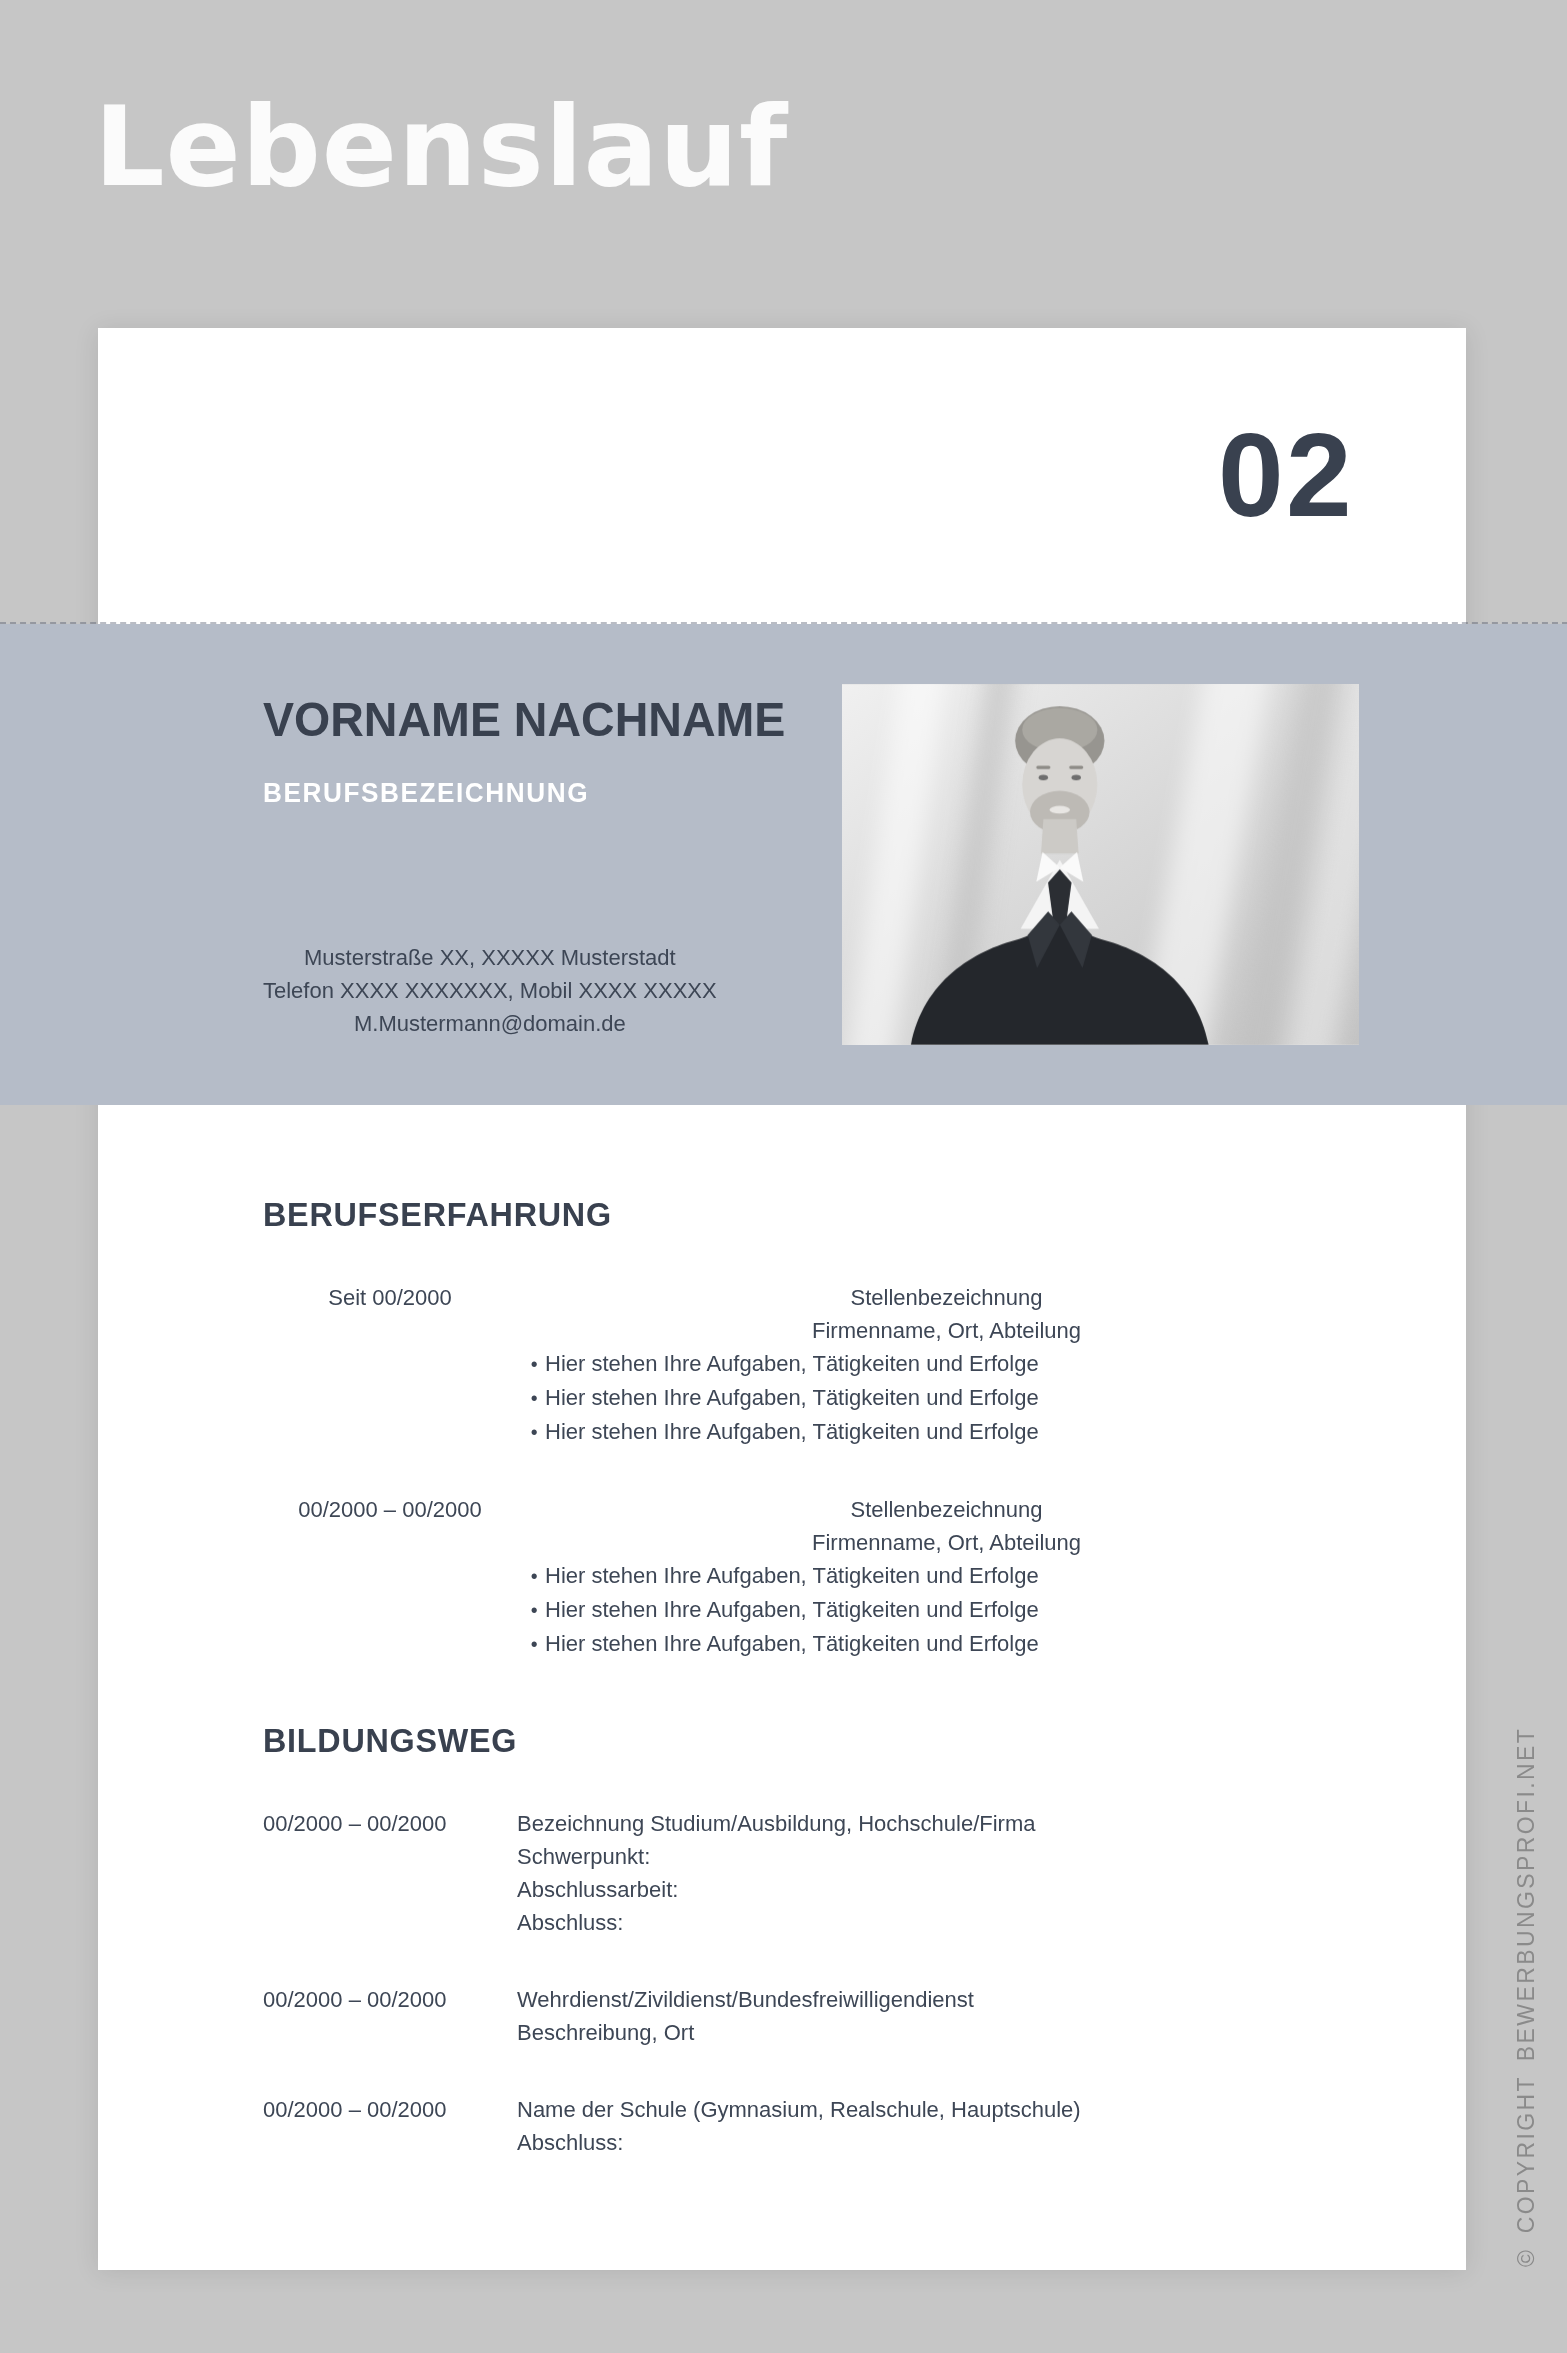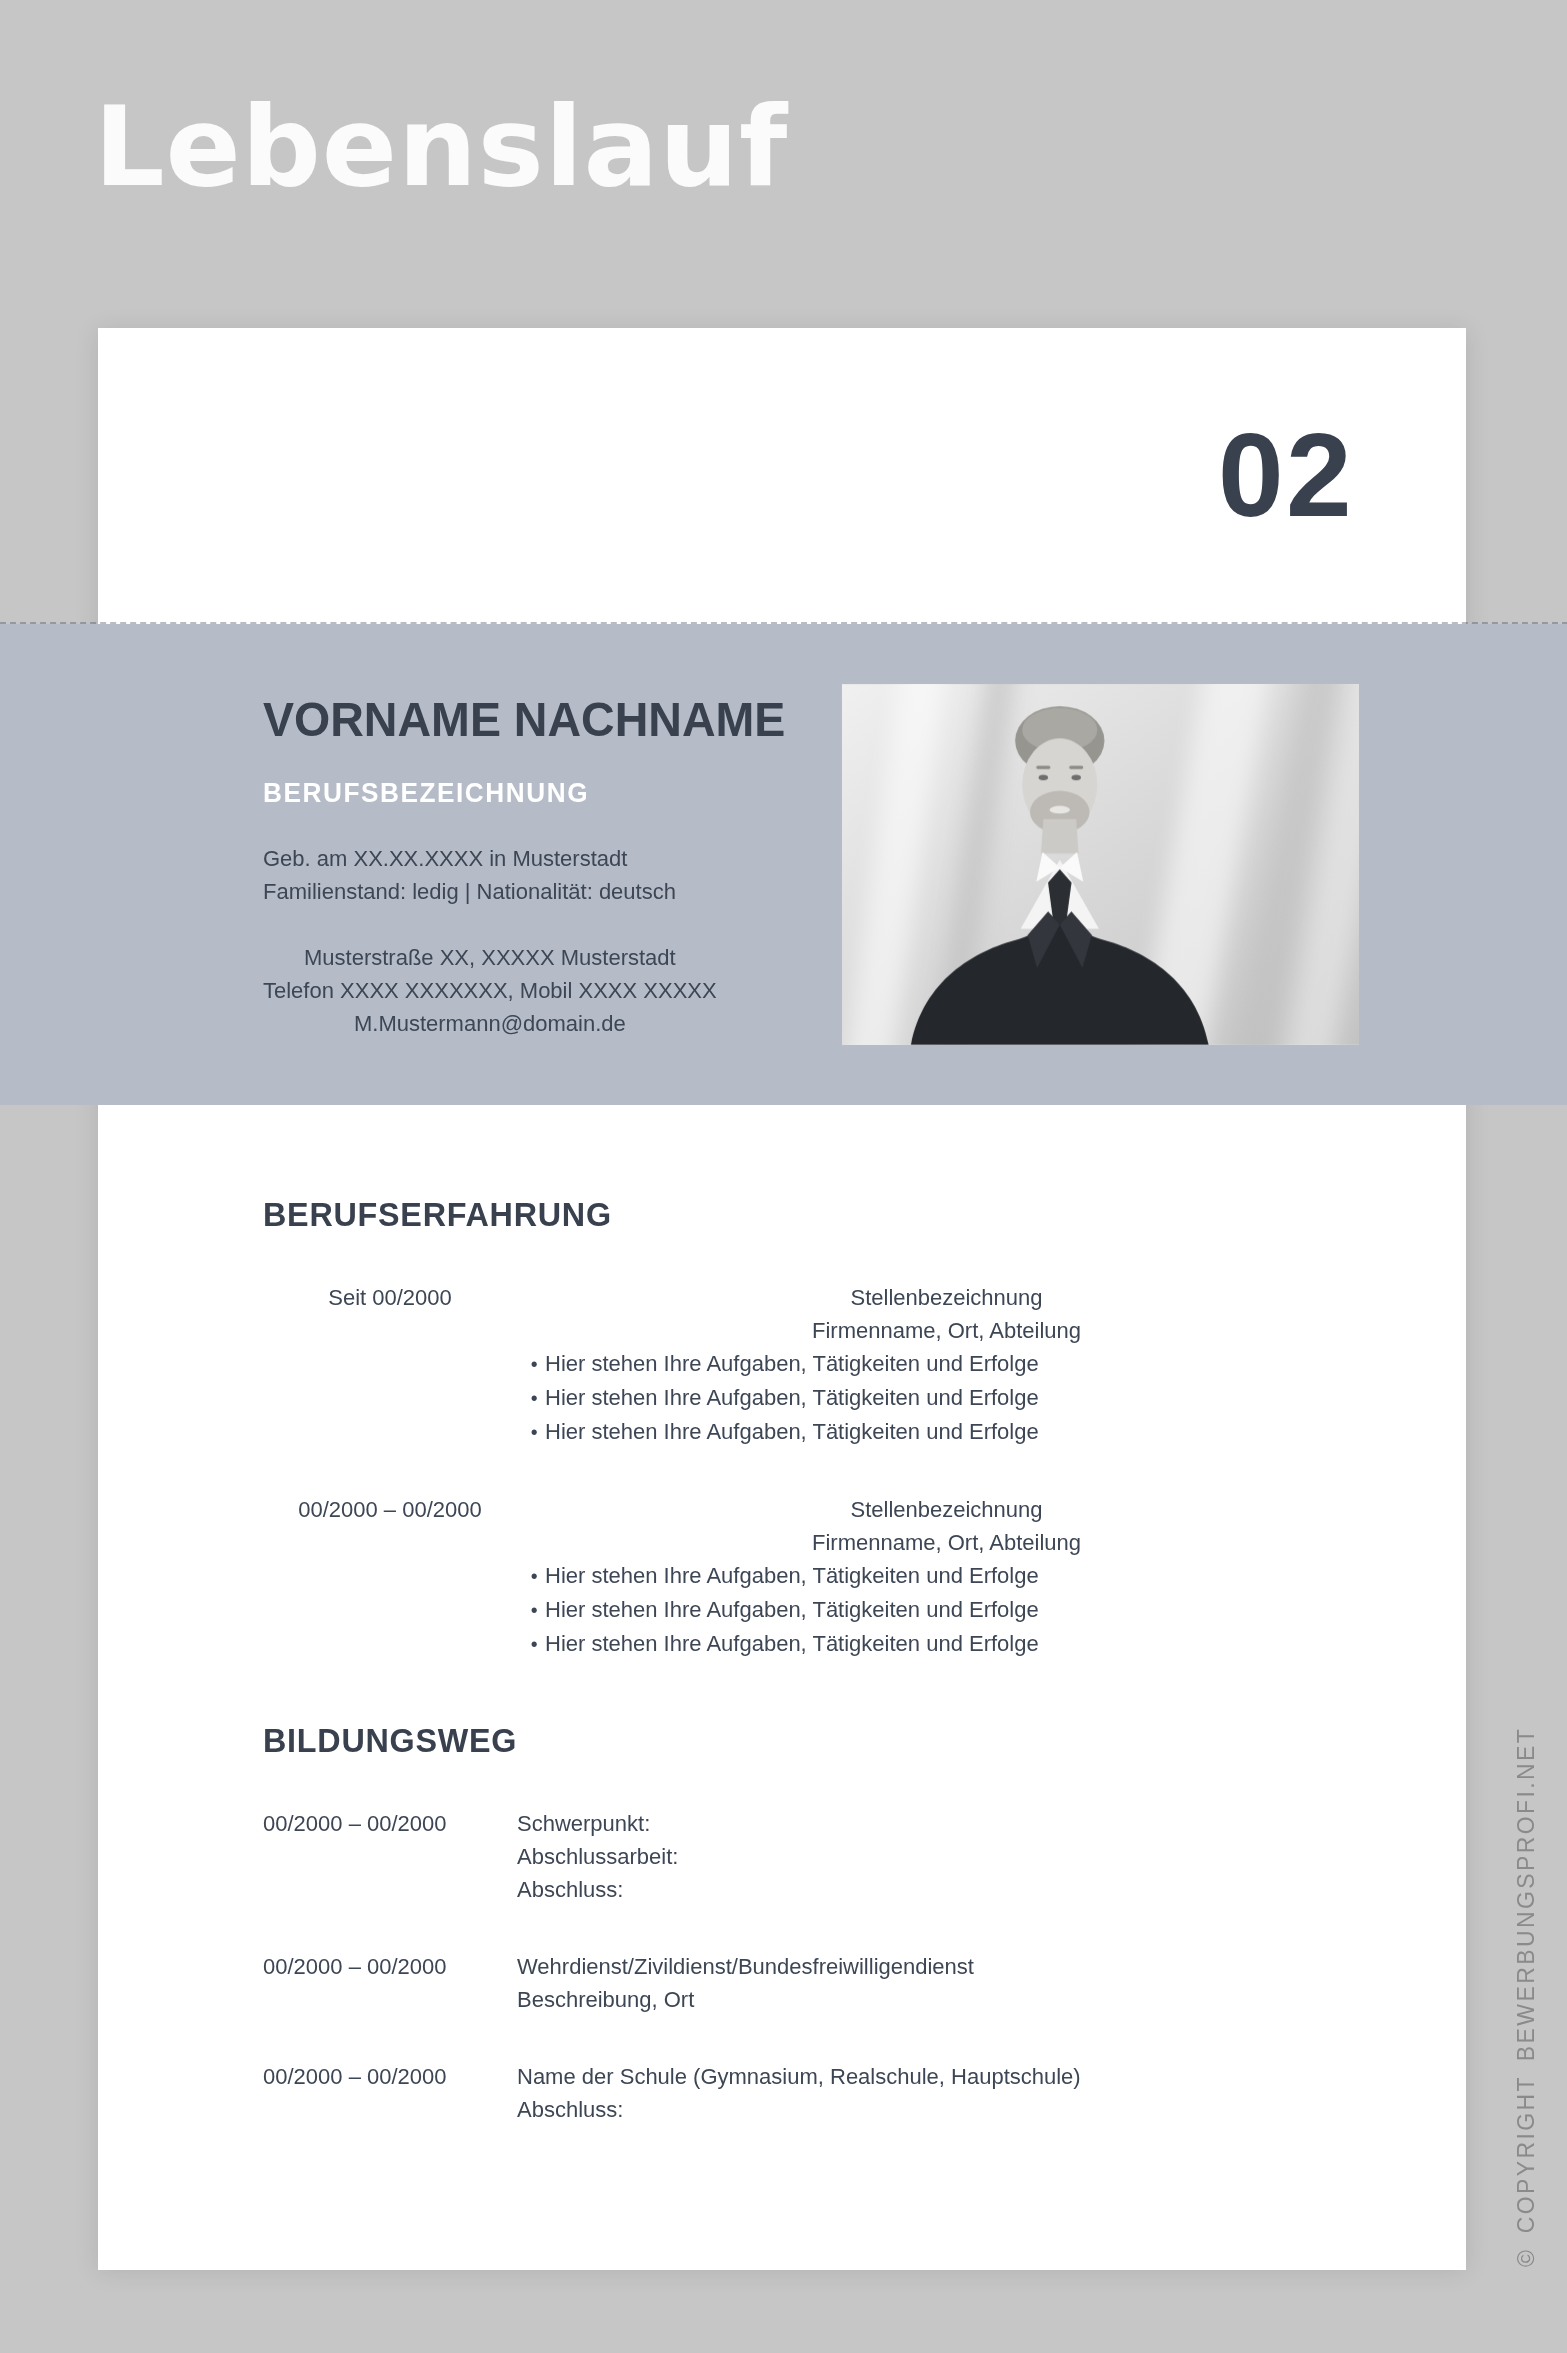--- a/index.html
+++ b/index.html
@@ -107,24 +107,20 @@
 <div class="bg-title">Lebenslauf</div>
 
 <div class="sheet">
   <div class="page-number">02</div>
 </div>
 
 <div class="band">
   <div class="name">VORNAME NACHNAME</div>
   <div class="jobtitle">BERUFSBEZEICHNUNG</div>
 
-  <div class="infoblock personal">
-    <div>Geb. am XX.XX.XXXX in Musterstadt</div>
-    <div>Familienstand: ledig | Nationalität: deutsch</div>
-  </div>
 
   <div class="infoblock contact">
     <div>Musterstraße XX, XXXXX Musterstadt</div>
     <div>Telefon XXXX XXXXXXX, Mobil XXXX XXXXX</div>
     <div>M.Mustermann@domain.de</div>
   </div>
 
   <div class="photo" aria-label="Schwarz-weißes Portraitfoto eines Mannes im Anzug">
     <svg viewBox="0 0 660 460" aria-hidden="true">
       <defs>
@@ -210,20 +206,21 @@
     </div>
   </div>
 </div>
 
 <div class="sec-heading" id="heading-edu">BILDUNGSWEG</div>
 
 <div class="entries" id="entries-edu">
   <div class="entry">
     <div class="entry-date">00/2000 – 00/2000</div>
     <div class="entry-body">
+      <div>Bezeichnung Studium/Ausbildung, Hochschule/Firma</div>
       <div>Schwerpunkt:</div>
       <div>Abschlussarbeit:</div>
       <div>Abschluss:</div>
     </div>
   </div>
 
   <div class="entry">
     <div class="entry-date">00/2000 – 00/2000</div>
     <div class="entry-body">
       <div>Wehrdienst/Zivildienst/Bundesfreiwilligendienst</div>

